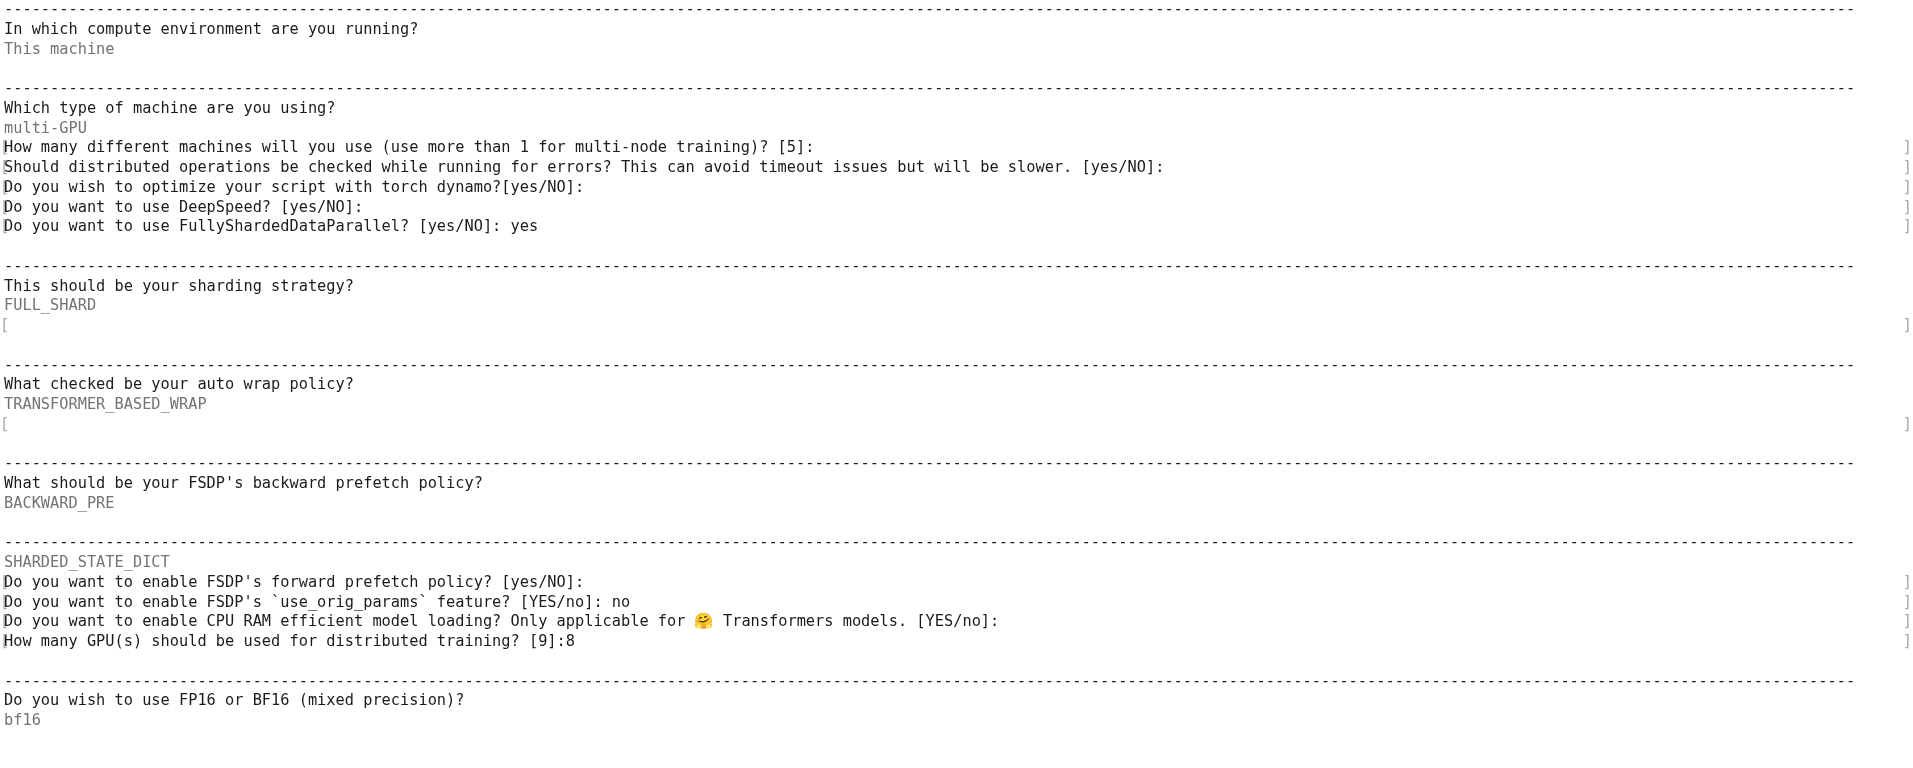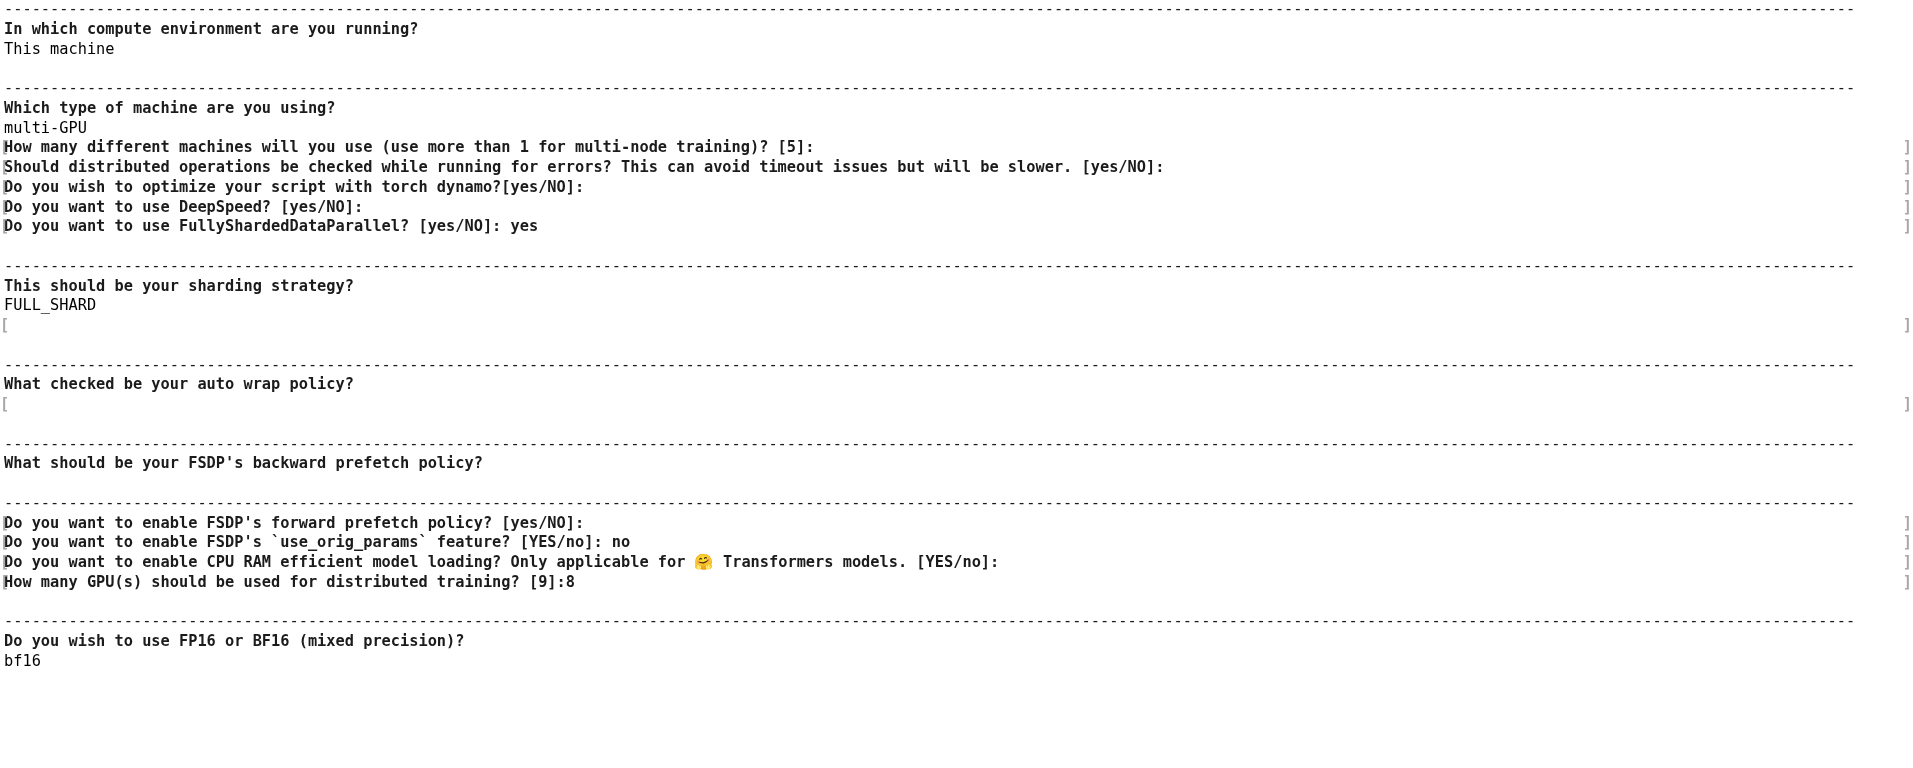--- a/index.html
+++ b/index.html
@@ -29,23 +29,23 @@
     line-height: 19.75px;
     font-size: 15.3px;
     letter-spacing: 0px;
     white-space: pre;
     overflow: hidden;
     padding-left: 4px;
     box-sizing: border-box;
   }
 
   
-  .line.q       { color: #1b1b1b; font-weight: bold; }
+  .line.q       { color: #1b1b1b; }
   
-  .line.a       { color: #000000; }
+  .line.a       { color: #737373; }
   
   .line.rule    { color: #1b1b1b; letter-spacing: 0px; }
   
   .line.blank   { color: transparent; }
 
   
   .ovl, .ovr {
     position: absolute;
     top: 0;
     color: #a8a8a8;
@@ -80,26 +80,29 @@
     <div class="line q"><span class="txt">Do you want to use DeepSpeed? [yes/NO]:</span><span class="ovl">[</span><span class="ovr">]</span></div>
     <div class="line q"><span class="txt">Do you want to use FullyShardedDataParallel? [yes/NO]: yes</span><span class="ovl">[</span><span class="ovr">]</span></div>
     <div class="line blank"> </div>
     <div class="line rule"><span class="txt">---------------------------------------------------------------------------------------------------------------------------------------------------------------------------------------------------------</span></div>
     <div class="line q"><span class="txt">This should be your sharding strategy?</span></div>
     <div class="line a"><span class="txt">FULL_SHARD</span></div>
     <div class="line q"><span class="ovl">[</span><span class="ovr">]</span></div>
     <div class="line blank"> </div>
     <div class="line rule"><span class="txt">---------------------------------------------------------------------------------------------------------------------------------------------------------------------------------------------------------</span></div>
     <div class="line q"><span class="txt">What checked be your auto wrap policy?</span></div>
+    <div class="line a"><span class="txt">TRANSFORMER_BASED_WRAP</span></div>
     <div class="line q"><span class="ovl">[</span><span class="ovr">]</span></div>
     <div class="line blank"> </div>
     <div class="line rule"><span class="txt">---------------------------------------------------------------------------------------------------------------------------------------------------------------------------------------------------------</span></div>
     <div class="line q"><span class="txt">What should be your FSDP's backward prefetch policy?</span></div>
+    <div class="line a"><span class="txt">BACKWARD_PRE</span></div>
     <div class="line blank"> </div>
     <div class="line rule"><span class="txt">---------------------------------------------------------------------------------------------------------------------------------------------------------------------------------------------------------</span></div>
+    <div class="line a"><span class="txt">SHARDED_STATE_DICT</span></div>
     <div class="line q"><span class="txt">Do you want to enable FSDP's forward prefetch policy? [yes/NO]:</span><span class="ovl">[</span><span class="ovr">]</span></div>
     <div class="line q"><span class="txt">Do you want to enable FSDP's `use_orig_params` feature? [YES/no]: no</span><span class="ovl">[</span><span class="ovr">]</span></div>
     <div class="line q"><span class="txt">Do you want to enable CPU RAM efficient model loading? Only applicable for 🤗 Transformers models. [YES/no]:</span><span class="ovl">[</span><span class="ovr">]</span></div>
     <div class="line q"><span class="txt">How many GPU(s) should be used for distributed training? [9]:8</span><span class="ovl">[</span><span class="ovr">]</span></div>
     <div class="line blank"> </div>
     <div class="line rule"><span class="txt">---------------------------------------------------------------------------------------------------------------------------------------------------------------------------------------------------------</span></div>
     <div class="line q"><span class="txt">Do you wish to use FP16 or BF16 (mixed precision)?</span></div>
     <div class="line a"><span class="txt">bf16</span></div>
   </div>
 

